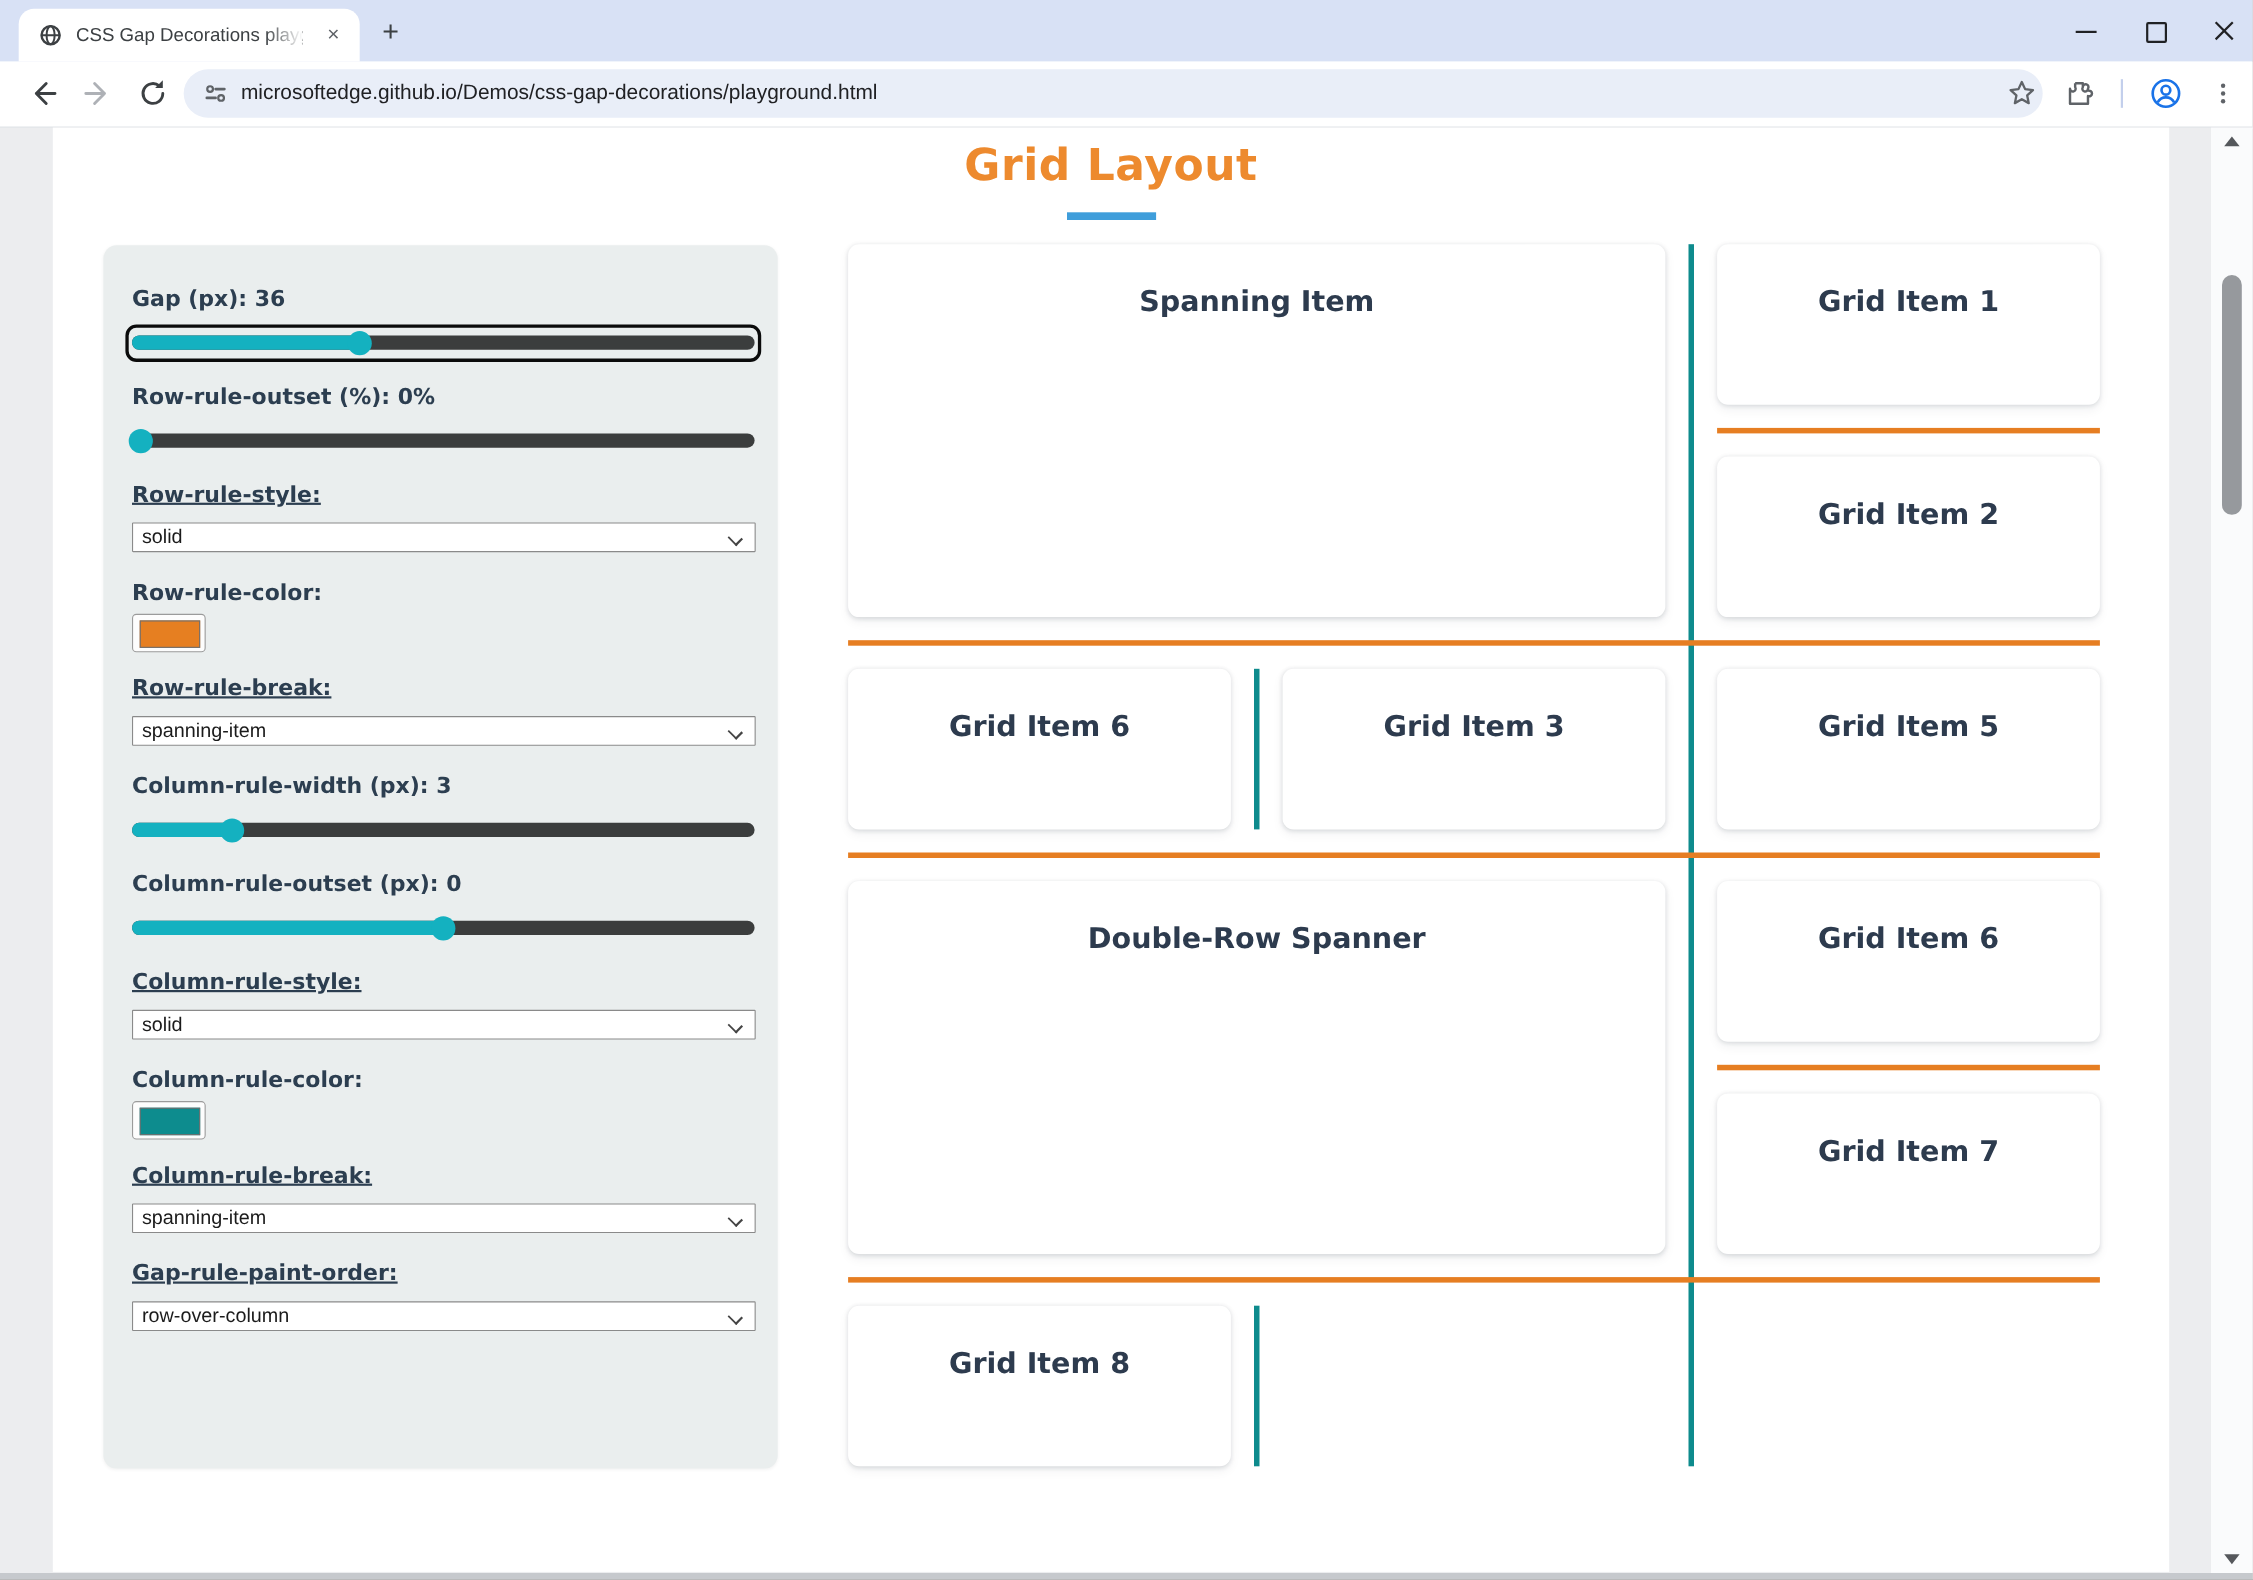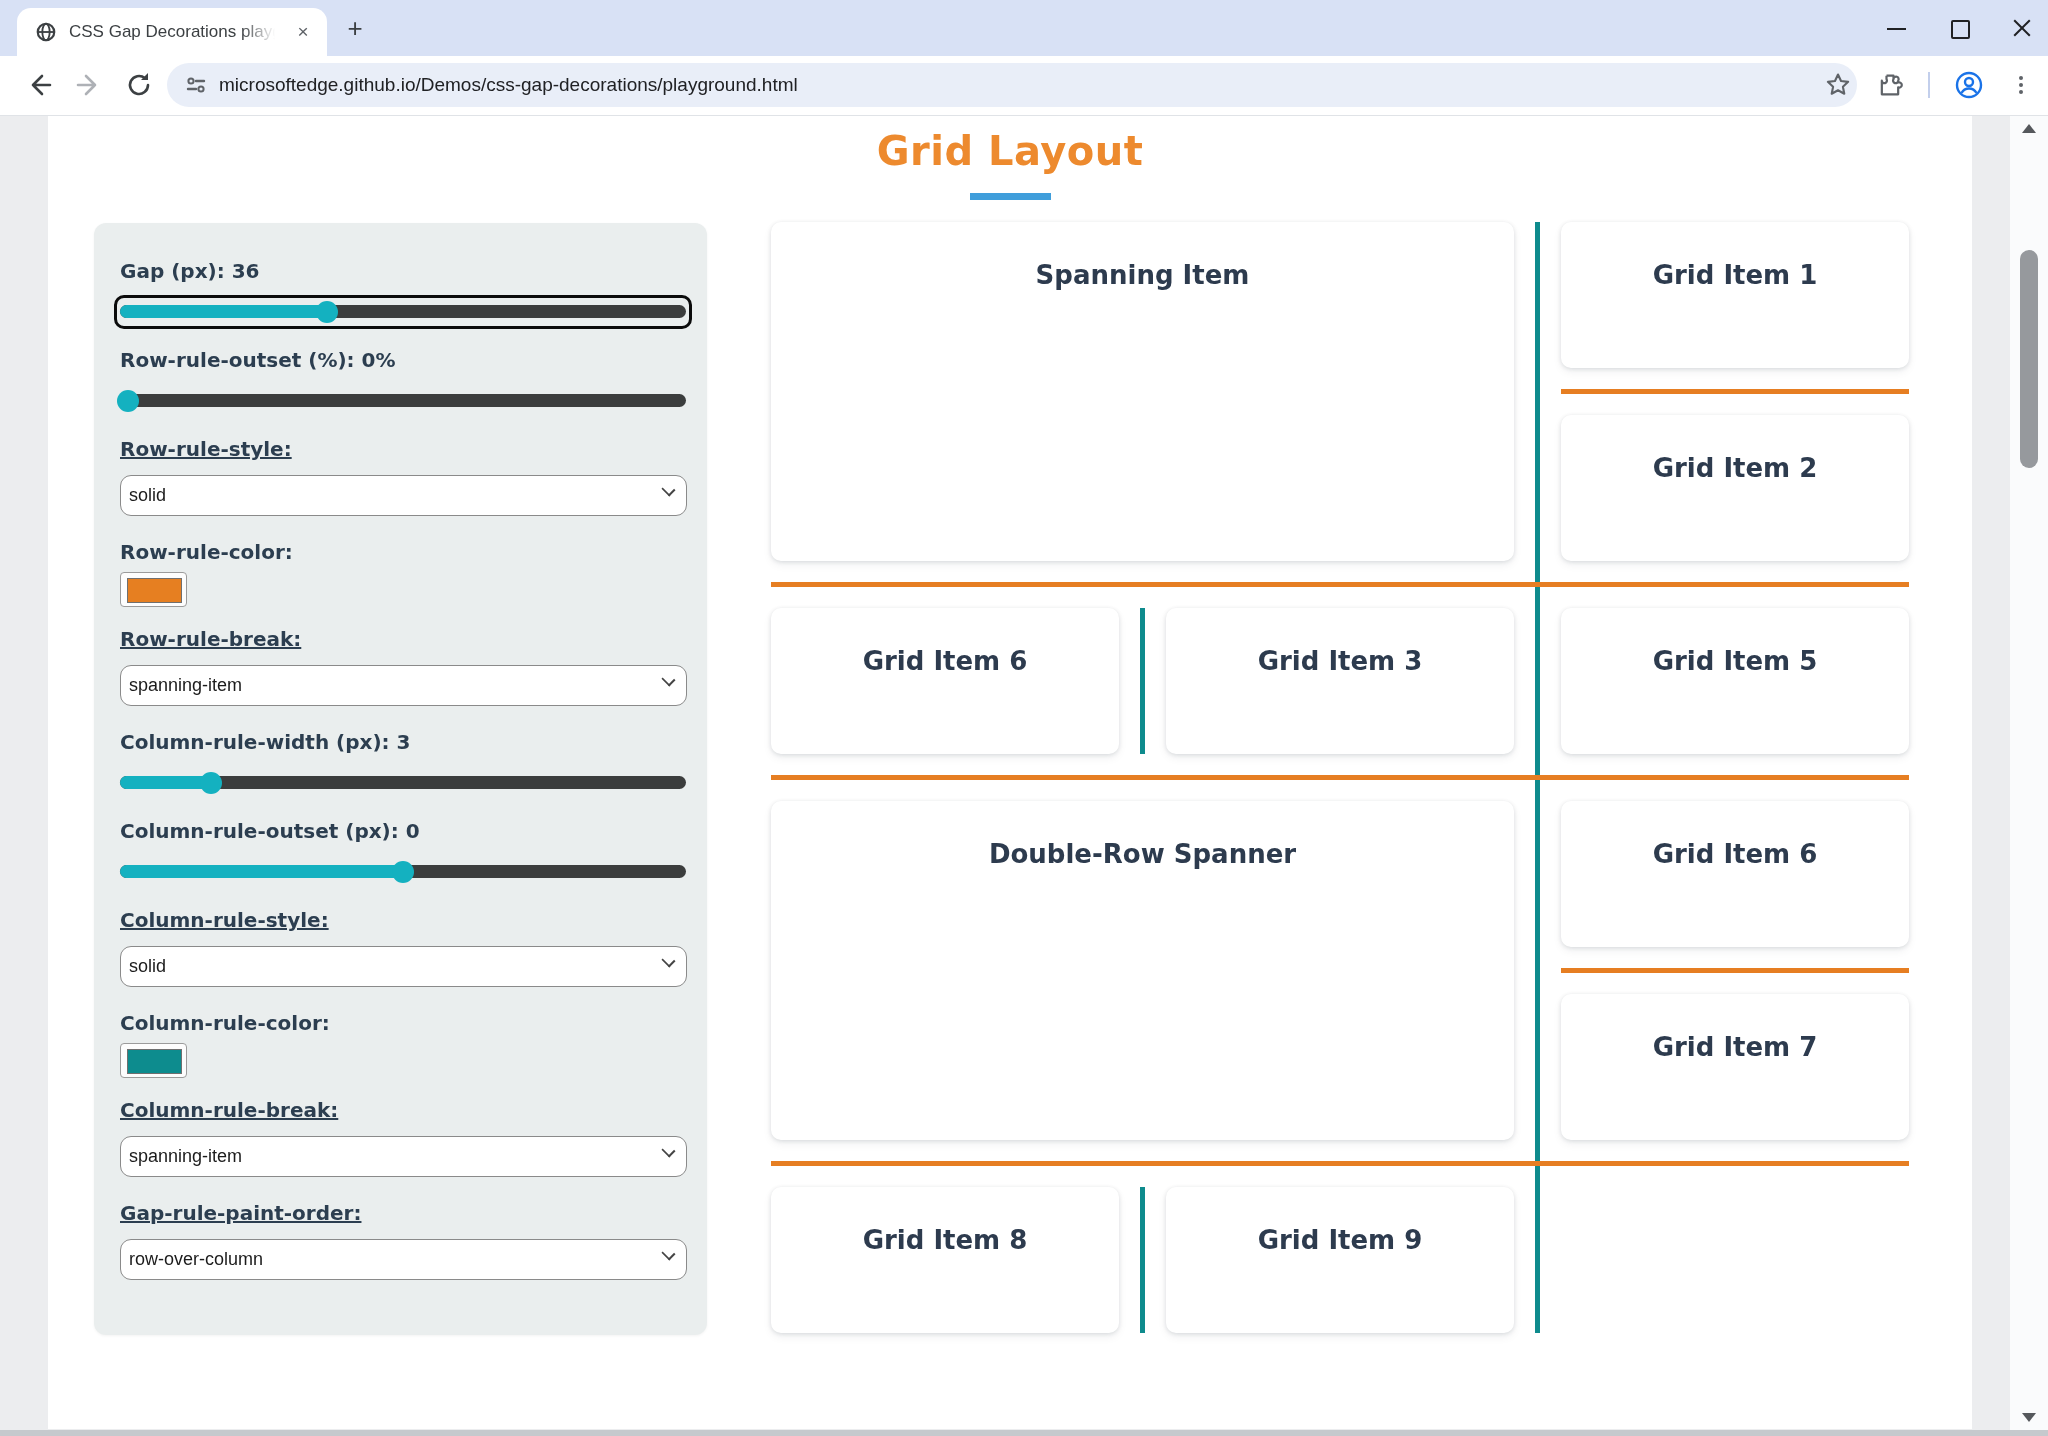--- a/index.html
+++ b/index.html
@@ -43,21 +43,21 @@
   .ctl-label{display:block;font-size:20px;font-weight:600;color:#2c3e50;line-height:24px;}
   .g-slider{margin-bottom:25px;} .g-slider .ctl-label{margin-bottom:18px;}
   .g-select{margin-bottom:24px;} .g-select .ctl-label{margin-bottom:14px;text-decoration:underline;}
   .g-color{margin-bottom:20px;}  .g-color .ctl-label{margin-bottom:8px;}
   .slider{position:relative;height:22px;width:566px;}
   .slider.focused{outline:3px solid #0b0b0b;outline-offset:3px;border-radius:4px;}
   .track{position:absolute;left:0;right:0;top:4px;height:13px;border-radius:7px;background:#3b3d3d;}
   .fill{position:absolute;left:0;top:0;height:13px;border-radius:7px;background:var(--slider-accent,#14b1c0);}
   .thumb{position:absolute;top:50%;width:22px;height:22px;border-radius:50%;background:var(--slider-accent,#14b1c0);
          transform:translate(-50%,-50%);}
-  .select{position:relative;width:567px;height:41px;background:#fff;border:1px solid #8a8a8a;border-radius:11px;
+  .select{position:relative;width:567px;height:27px;background:#fff;border:1px solid #8a8a8a;border-radius:1px;
           box-sizing:border-box;display:flex;align-items:center;font-family:"Liberation Sans",sans-serif;}
   .select-value{font-size:18px;color:#1b1b1b;margin-left:8px;}
   .caret{position:absolute;right:12px;top:8px;width:9px;height:9px;border-right:2px solid #444;border-bottom:2px solid #444;
          transform:rotate(45deg) scale(1,.8);}
   .color-input{width:67px;height:35px;background:#fdfdfd;border:1px solid #9b9b9b;border-radius:4px;
                box-sizing:border-box;padding:5px 6px;}
   .swatch{width:100%;height:100%;border:1px solid #6f6f6f;}
   
   .grid{position:absolute;left:771px;top:222px;width:1138px;height:1111px;display:grid;
         grid-template-columns:repeat(3,1fr);grid-template-rows:repeat(6,146px);gap:47px;}
@@ -257,21 +257,20 @@
     <div class="card sp12">Spanning Item</div>
     <div class="card c3r1">Grid Item 1</div>
     <div class="card c3r2">Grid Item 2</div>
     <div class="card c1r3">Grid Item 6</div>
     <div class="card c2r3">Grid Item 3</div>
     <div class="card c3r3">Grid Item 5</div>
     <div class="card dr12">Double-Row Spanner</div>
     <div class="card c3r4">Grid Item 6</div>
     <div class="card c3r5">Grid Item 7</div>
     <div class="card c1r6">Grid Item 8</div>
-    <div class="card c2r6">Grid Item 9</div>
 
     <div class="rule col-rule" style="left:764px;top:0;height:1111px;"></div>
     <div class="rule col-rule" style="left:369px;top:386px;height:146px;"></div>
     <div class="rule col-rule" style="left:369px;top:965px;height:146px;"></div>
 
     <div class="rule row-rule" style="left:790px;top:167px;width:348px;"></div>
     <div class="rule row-rule" style="left:0;top:360px;width:1138px;"></div>
     <div class="rule row-rule" style="left:0;top:553px;width:1138px;"></div>
     <div class="rule row-rule" style="left:790px;top:746px;width:348px;"></div>
     <div class="rule row-rule" style="left:0;top:939px;width:1138px;"></div>

